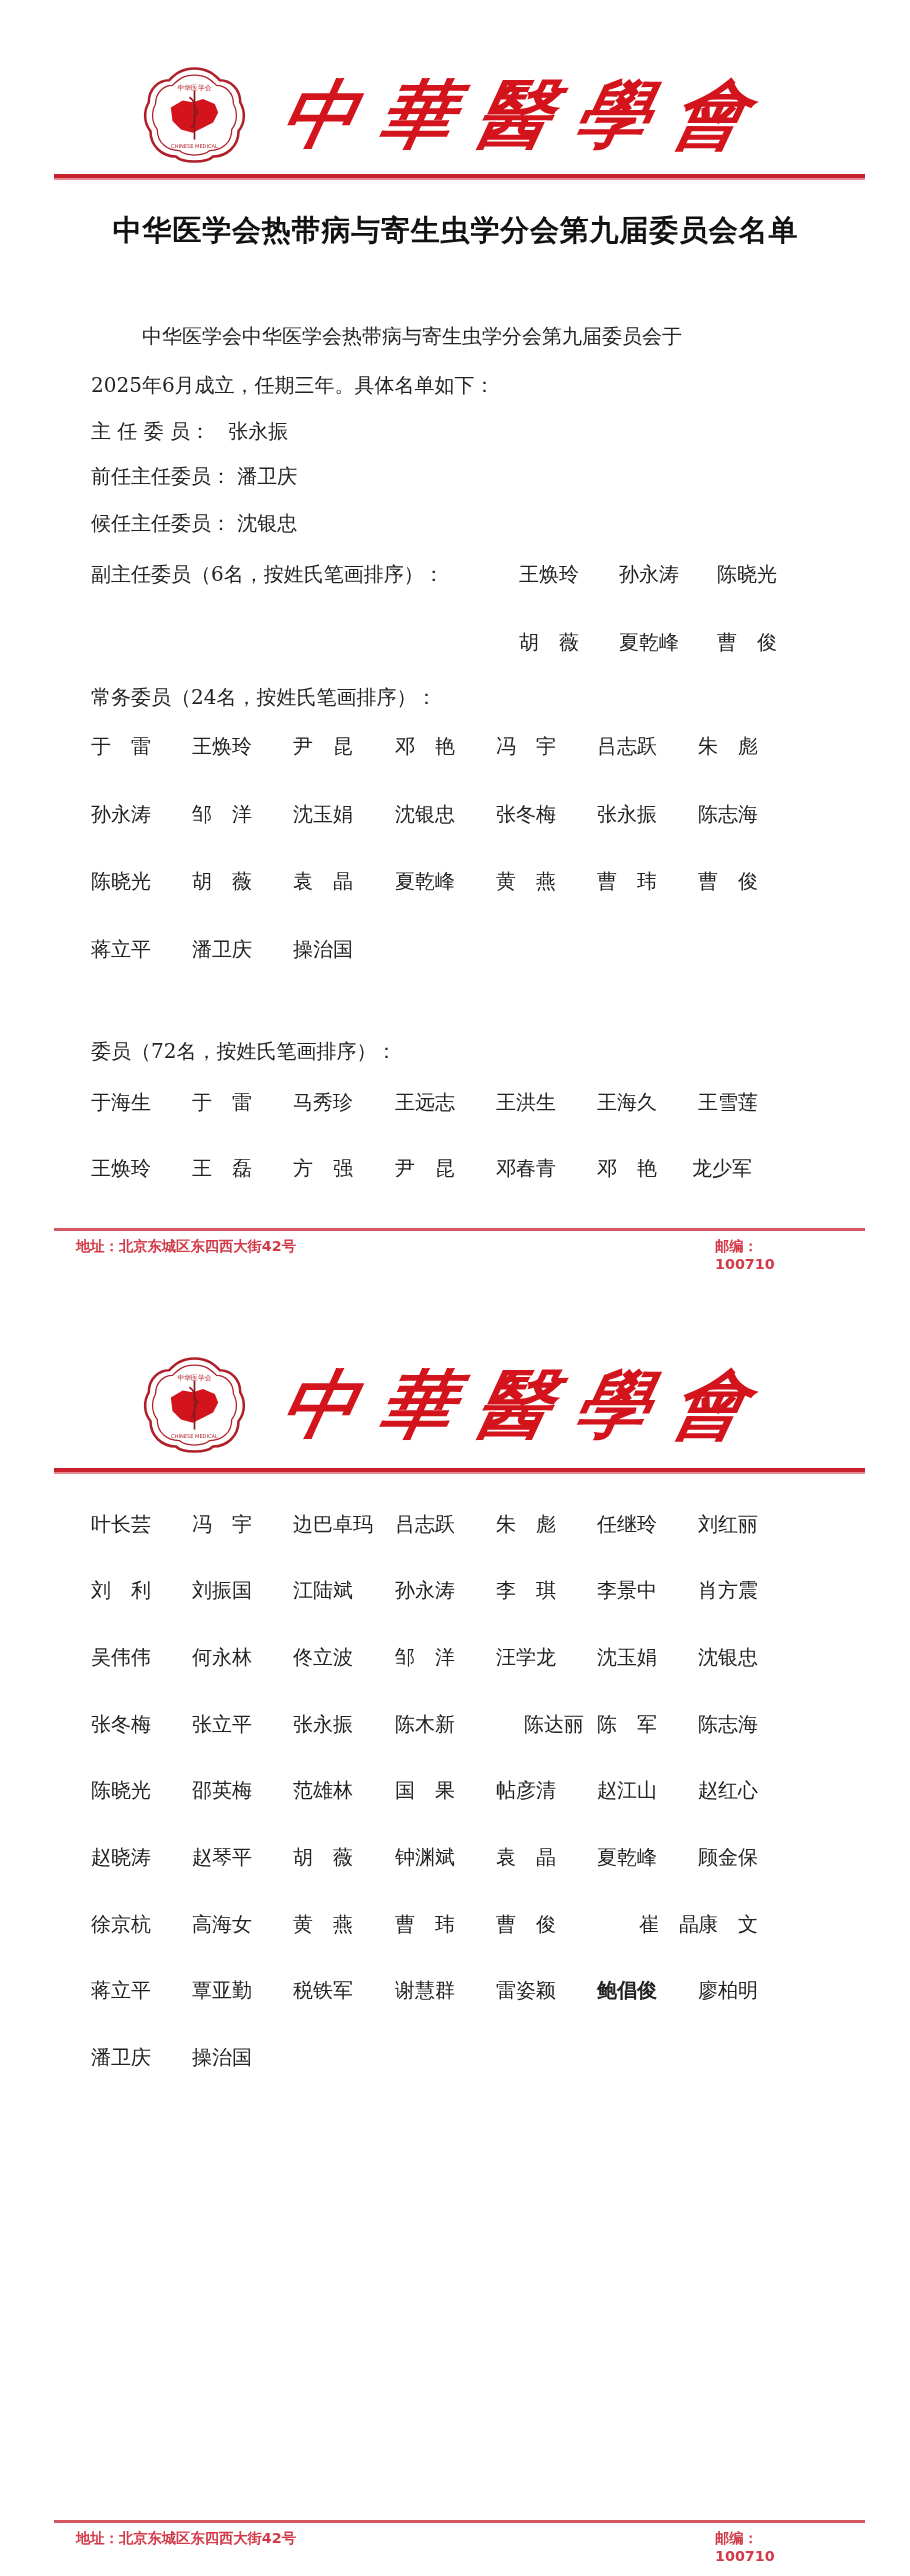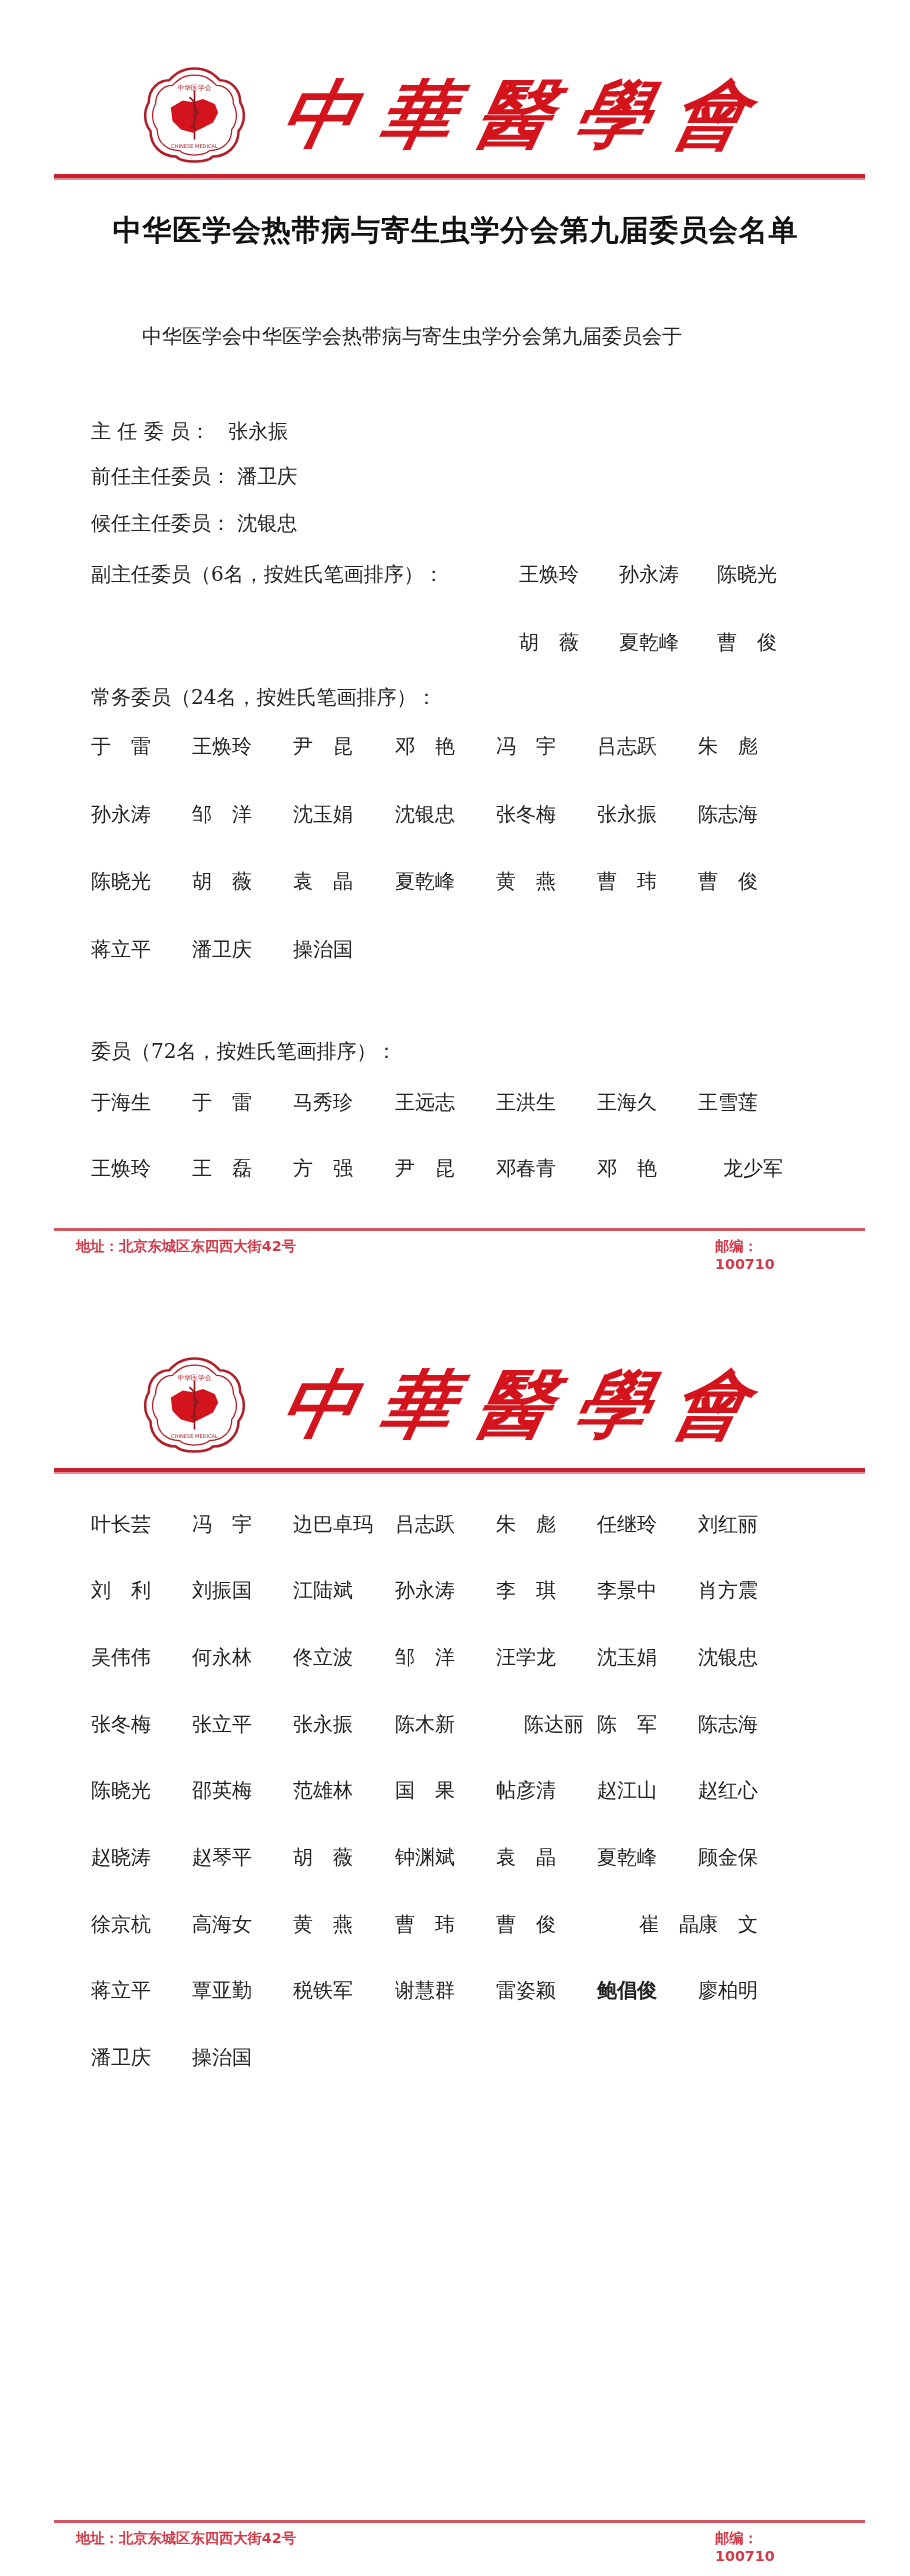--- a/index.html
+++ b/index.html
@@ -50,20 +50,21 @@
       <text x="62" y="30" font-size="8" text-anchor="middle" fill="#b0202a" font-family="DejaVu Sans, sans-serif">中华医学会</text>
       <text x="62" y="98" font-size="6" text-anchor="middle" fill="#b0202a" font-family="DejaVu Sans, sans-serif">CHINESE MEDICAL</text>
     </svg>
     <div class="brand" style="top:17px;">中華醫學會</div>
     <div class="rule-top" style="top:123px;"></div>
   </div>
 
   <div class="doc-title" style="top:211px;">中华医学会热带病与寄生虫学分会第九届委员会名单</div>
 
   <div class="line indent" style="top:322px;">中华医学会中华医学会热带病与寄生虫学分会第九届委员会于</div>
+  <div class="line" style="top:371px;">2025年6月成立，任期三年。具体名单如下：</div>
 
   <div class="line" style="top:417px;">
     <span>主 任 委 员：</span>
     <span style="margin-left:11.8px;">张永振</span>
   </div>
   <div class="line" style="top:462px;">
     <span>前任主任委员：</span>
     <span>潘卫庆</span>
   </div>
   <div class="line" style="top:509px;">
@@ -130,21 +131,21 @@
         <span class="name" style="left: 506px;">王海久</span>
         <span class="name" style="left: 607px;">王雪莲</span>
       </div>
       <div class="names-row" style="top: 1154px;">
         <span class="name" style="left: 0px;">王焕玲</span>
         <span class="name" style="left: 101px;">王　磊</span>
         <span class="name" style="left: 202px;">方　强</span>
         <span class="name" style="left: 304px;">尹　昆</span>
         <span class="name" style="left: 405px;">邓春青</span>
         <span class="name" style="left: 506px;">邓　艳</span>
-        <span class="name" style="left: 632px;">龙少军</span>
+        <span class="name" style="left: 601px;">龙少军</span>
       </div>
     </div>
 
   <div class="rule-bottom" style="top:1228px;"></div>
   <div class="footer-addr" style="top:1237px;">地址：北京东城区东四西大街42号</div>
   <div class="footer-zip" style="top:1237px;">邮编：100710</div>
 </div>
 
 <div class="page" id="page2">
   <div class="letterhead" style="top:59px;">

